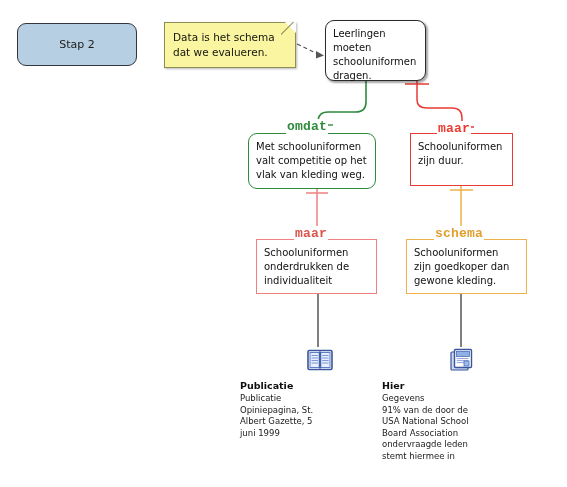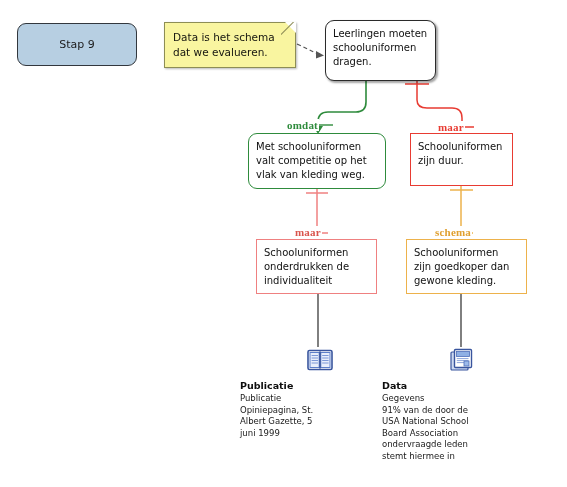--- a/index.html
+++ b/index.html
@@ -112,30 +112,30 @@
     line-height: 14px;
     color: #101010;
     white-space: pre-line;
     padding: 6px 7px 0 7px;
     display: block;
   }
 
   .node.claim {
     left: 325px;
     top: 20px;
-    width: 111px;
+    width: 101px;
     height: 61px;
     border: 1.5px solid #2b2b2b;
     border-radius: 9px;
     box-shadow: 1.5px 1.5px 2px rgba(0,0,0,0.35);
   }
   .node.reason-green {
     left: 248px;
     top: 133px;
-    width: 138px;
+    width: 128px;
     height: 56px;
     border: 1.4px solid #2e8b3c;
     border-radius: 9px;
   }
   .node.objection-red {
     left: 410px;
     top: 133px;
     width: 103px;
     height: 53px;
     border: 1.5px solid #e83b32;
@@ -151,22 +151,22 @@
     left: 406px;
     top: 239px;
     width: 121px;
     height: 55px;
     border: 1.5px solid #edb24b;
   }
 
   
   .conn-label {
     position: absolute;
-    font-family: Liberation Serif, serif;
-    font-size: 11px;
+    font-family: Liberation Mono, monospace;
+    font-size: 13px;
     font-weight: bold;
     letter-spacing: 0.2px;
     background: #ffffff;
     padding: 0 1px;
     white-space: nowrap;
   }
   .conn-label.green  { color: #2e8b3c; left: 286px; top: 119px; }
   .conn-label.red    { color: #e83b32; left: 437px; top: 121px; }
   .conn-label.red2   { color: #d9544c; left: 294px; top: 226px; }
   .conn-label.orange { color: #e0a030; left: 434px; top: 226px; }
@@ -244,21 +244,21 @@
     <g>
       <line x1="318" y1="294" x2="318" y2="347" stroke="#3b3b3b" stroke-width="1.3"></line>
     </g>
 
     <g>
       <line x1="461" y1="294" x2="461" y2="347" stroke="#3b3b3b" stroke-width="1.3"></line>
     </g>
   </svg>
 
   <div class="step-box">
-    <span class="label">Stap 9</span>
+    <span class="label">Stap 2</span>
   </div>
 
   <div class="sticky">
     <span class="fold"></span>
     <span class="fold-line"></span>
     <span class="note-text">Data is het schema
 dat we evalueren.</span>
   </div>
 
   <div class="node claim">
@@ -324,21 +324,21 @@
       <svg width="26" height="24" viewBox="0 0 26 24">
         <rect x="2" y="4" width="17" height="18" rx="1" fill="#cdd9f0" stroke="#39559e" stroke-width="1.2"></rect>
         <rect x="5.5" y="1.5" width="17" height="18" rx="1" fill="#ffffff" stroke="#39559e" stroke-width="1.4"></rect>
         <rect x="7.5" y="3.5" width="13" height="5" fill="#8fb0e4" stroke="#4f6fb8" stroke-width="0.8"></rect>
         <line x1="7.8" y1="10.6" x2="19.5" y2="10.6" stroke="#7f9ad6" stroke-width="0.9"></line>
         <line x1="7.8" y1="12.6" x2="19.5" y2="12.6" stroke="#7f9ad6" stroke-width="0.9"></line>
         <line x1="7.8" y1="14.6" x2="15.5" y2="14.6" stroke="#7f9ad6" stroke-width="0.9"></line>
         <rect x="15" y="13" width="5" height="5" fill="#9dbaea" stroke="#4f6fb8" stroke-width="0.8"></rect>
       </svg>
     </div>
-    <div class="ev-title">Data</div>
+    <div class="ev-title">Hier</div>
     <div class="ev-body">Gegevens
 91% van de door de
 USA National School
 Board Association
 ondervraagde leden
 stemt hiermee in</div>
   </div>
 
 </div>
 

